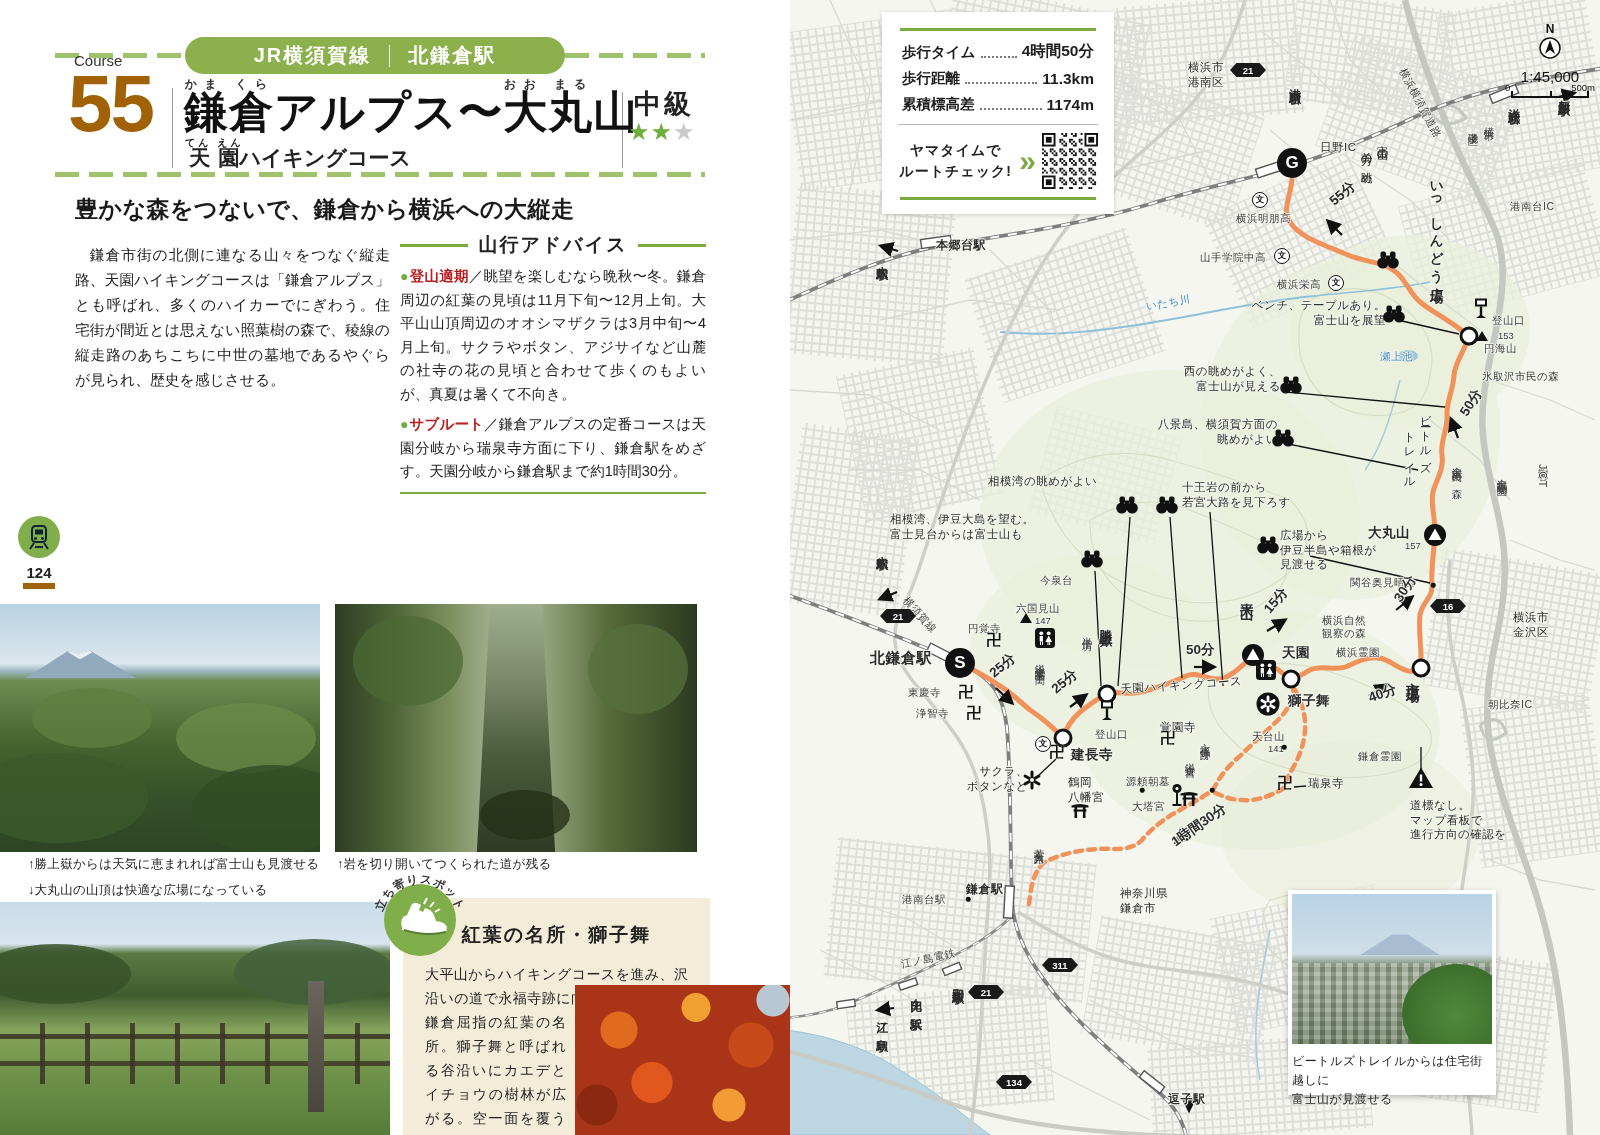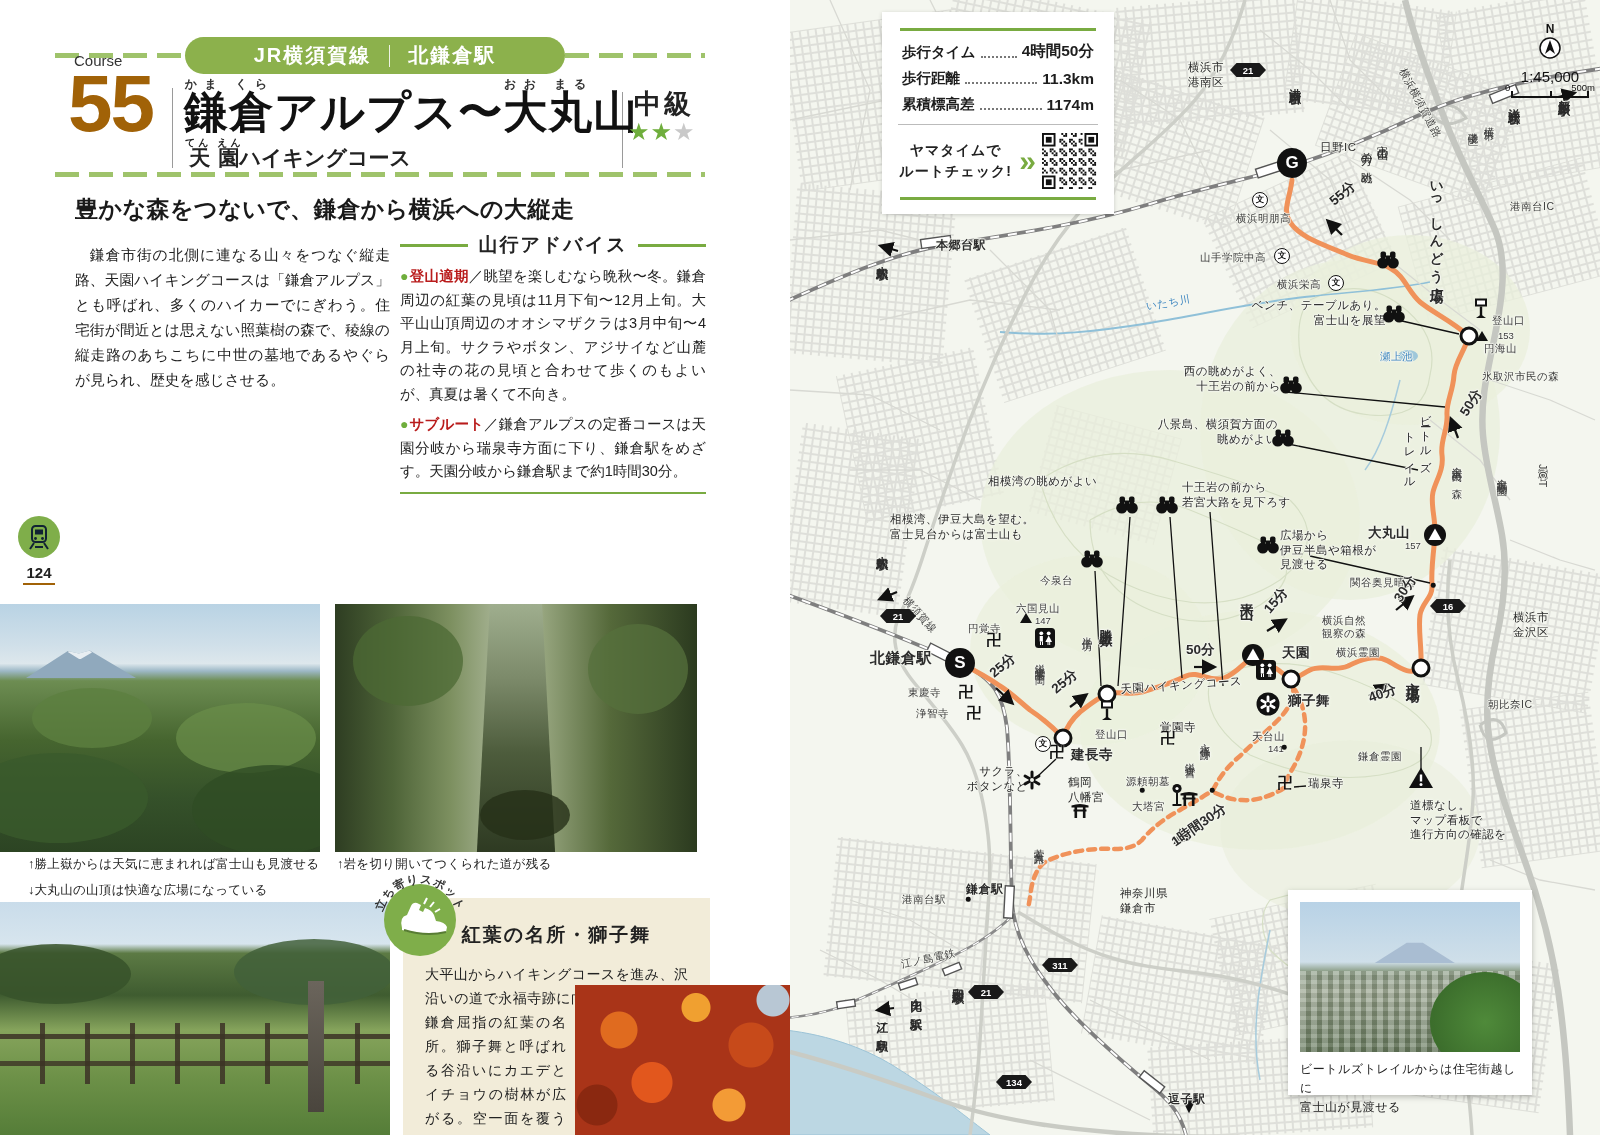--- a/index.html
+++ b/index.html
@@ -32,21 +32,21 @@
   .credit{font-size:13px;color:#333;padding-left:10px;}
   .advice{position:absolute;left:400px;top:232px;width:306px;}
   .advice-head{display:flex;align-items:center;gap:10px;font-size:19px;font-weight:900;color:#222;letter-spacing:2px;}
   .advice-head:before,.advice-head:after{content:"";flex:1;height:3px;background:#79ab41;}
   .adv{margin:7px 0 0;font-size:14.5px;line-height:23.5px;text-align:justify;}
   .adot{color:#6fae3c;font-size:14px;padding-right:1px;}
   .alabel{color:#b91c1c;font-weight:bold;}
   .advice-foot{margin-top:8px;height:2.5px;background:#79ab41;}
   .pagenum-wrap{position:absolute;left:16px;top:516px;width:46px;text-align:center;}
   .train-circle{width:42px;height:42px;border-radius:50%;background:#7fae4a;margin:0 auto;display:flex;align-items:center;justify-content:center;}
-  .pagenum{margin-top:6px;font-size:15px;font-weight:bold;color:#222;border-bottom:2px solid #a16207;display:inline-block;padding:0 3px 2px;}
+  .pagenum{margin-top:6px;font-size:15px;font-weight:bold;color:#222;border-bottom:6px solid #a16207;display:inline-block;padding:0 3px 2px;}
   
   .photo{position:absolute;overflow:hidden;background:#888;}
   .photoA{left:0;top:604px;width:320px;height:248px;
      background:linear-gradient(180deg,#b9d3e4 0%,#cfdfe9 16%,#dde7ec 24%,#9db8c6 27%,#6d8d52 31%,#46652f 55%,#35512a 78%,#2c4423 100%);}
   .fuji{position:absolute;left:26px;top:44px;width:110px;height:30px;background:#90a9bd;
      clip-path:polygon(0 100%,38% 10%,48% 18%,58% 8%,100% 100%);}
   .fuji:after{content:"";position:absolute;left:38%;top:0;width:22%;height:38%;background:#e8eef2;
      clip-path:polygon(0 35%,20% 0,50% 28%,80% 4%,100% 40%,50% 100%);}
   .blob{position:absolute;border-radius:50%;}
   .photoB{left:335px;top:604px;width:362px;height:248px;
@@ -113,22 +113,22 @@
   .chev{color:#79ab41;font-size:30px;font-weight:900;letter-spacing:-6px;padding-right:6px;}
   .compass{position:absolute;left:715px;top:22px;width:90px;text-align:center;color:#111;}
   .compass .n{font-size:12px;font-weight:bold;}
   .scaletxt{font-size:15px;margin-top:4px;}
   .scalebar{position:relative;margin-top:3px;height:14px;}
   .scalebar .bar{position:absolute;left:6px;right:6px;top:8px;height:2px;background:#111;}
   .scalebar .t1{position:absolute;left:0;top:-6px;font-size:9.5px;}
   .scalebar .t2{position:absolute;right:0;top:-6px;font-size:9.5px;}
   .scalebar .tick{position:absolute;top:3px;width:2px;height:7px;background:#111;}
   
-  .mp-card{position:absolute;left:498px;top:890px;width:244px;height:205px;background:#fff;
-     box-shadow:0 2px 6px rgba(0,0,0,.25);padding:12px;box-sizing:border-box;}
+  .mp-card{position:absolute;left:498px;top:890px;width:208px;height:205px;background:#fff;
+     box-shadow:0 2px 6px rgba(0,0,0,.25);padding:4px;box-sizing:border-box;}
   .mp-photo{width:100%;height:150px;position:relative;overflow:hidden;
      background:linear-gradient(180deg,#b8d2e6 0%,#cfdfe9 40%,#8fa18b 46%,#9aa58f 60%,#7d8d74 80%,#5f7456 100%);}
   .mp-photo .town{position:absolute;left:0;top:46%;width:100%;height:54%;
      background:repeating-linear-gradient(90deg,rgba(255,255,255,.25) 0 6px,rgba(90,100,80,.25) 6px 11px),
                 repeating-linear-gradient(0deg,rgba(70,80,60,.2) 0 5px,rgba(200,205,195,.2) 5px 9px);}
   .mp-photo .green{position:absolute;right:-20px;bottom:-20px;width:110px;height:100px;border-radius:50%;
      background:radial-gradient(circle,#4f8a3a 0%,#3c6e2c 70%);}
   .mp-fuji{position:absolute;left:34%;top:26%;width:80px;height:22px;background:#a9bdd2;
      clip-path:polygon(0 100%,40% 8%,60% 8%,100% 100%);}
   .mp-cap{margin-top:8px;font-size:12px;line-height:1.6;color:#222;white-space:pre-line;letter-spacing:.5px;}
@@ -387,21 +387,21 @@
         <div class="ml tm" style="left: 536px; top: 196px; transform: rotate(-40deg); transform-origin: left top;">55分</div>
         <div class="ml ra" style="left: 428px; top: 298px; width: 168px;">ベンチ、テーブルあり。
 富士山を展望</div>
         <div class="ml s" style="left: 702px; top: 314px;">登山口</div>
         <div class="ml xs" style="left: 708px; top: 330px;">153</div>
         <div class="ml s" style="left: 694px; top: 342px;">円海山</div>
         <div class="ml wt" style="left: 355px; top: 300px; transform: rotate(-10deg); transform-origin: left top;">いたち川</div>
         <div class="ml wt" style="left: 590px; top: 350px;">瀬上池</div>
         <div class="ml s" style="left: 692px; top: 370px;">氷取沢市民の森</div>
         <div class="ml ra" style="left: 336px; top: 364px; width: 155px;">西の眺めがよく、
-十王岩の前から</div>
+富士山が見える</div>
         <div class="ml ra" style="left: 330px; top: 417px; width: 158px;">八景島、横須賀方面の
 眺めがよい</div>
         <div class="ml tm" style="left: 666px; top: 410px; transform: rotate(-58deg); transform-origin: left top;">50分</div>
         <div class="ml v" style="left: 628px; top: 406px;">ビートルズ</div>
         <div class="ml v" style="left: 612px; top: 424px;">トレイル</div>
         <div class="ml v s" style="left: 660px; top: 458px;">金沢市民の森</div>
         <div class="ml v s" style="left: 705px; top: 470px;">金沢動物園</div>
         <div class="ml v s" style="left: 746px; top: 458px;">釜利谷JCT</div>
         <div class="ml" style="left: 198px; top: 474px;">相模湾の眺めがよい</div>
         <div class="ml" style="left: 392px; top: 480px;">十王岩の前から

